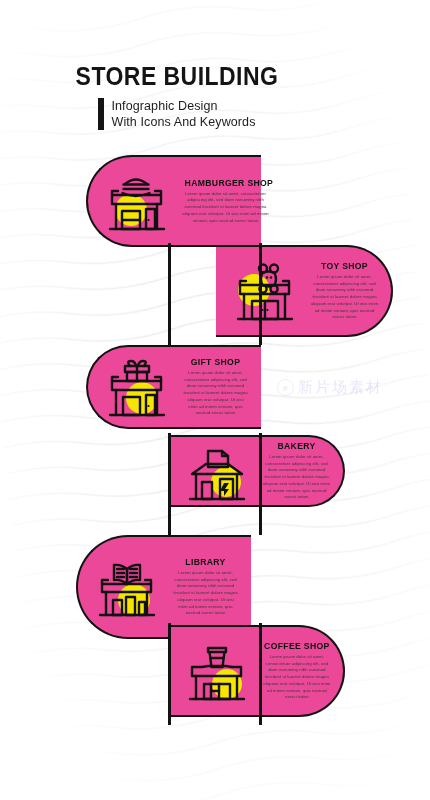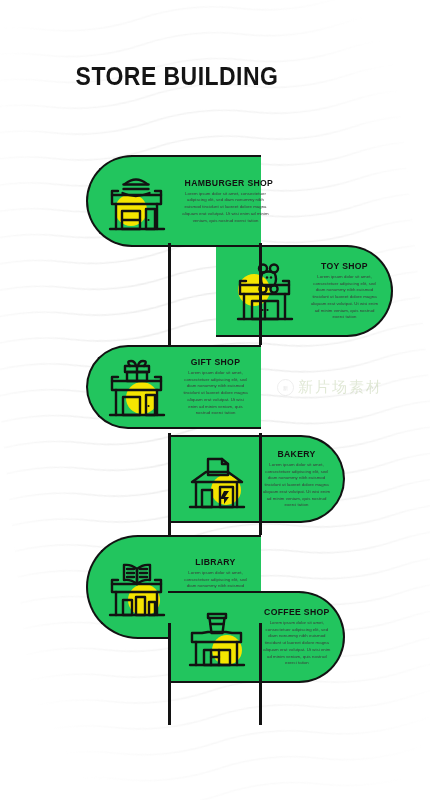--- a/index.html
+++ b/index.html
@@ -51,21 +51,21 @@
   }
 
   
   #flow{
     position:absolute;left:0;top:0;width:430px;height:800px;z-index:2;
   }
   .card{
     position:absolute;
     box-sizing:border-box;
     border:2.6px solid #121212;
-    background:#22c55e;
+    background:#ec4899;
     display:flex;
     align-items:flex-end;
   }
   .card.left-cap{ border-radius:96px 0 0 96px; }
   .card.right-cap{ border-radius:0 96px 96px 0; }
 
   
   .card.left-cap{ border-right:none; }
   .card.right-cap{ border-left:none; }
 
@@ -125,21 +125,21 @@
     pointer-events:none;
     user-select:none;
   }
   #watermark .wm-badge{
     width:15px;height:15px;border-radius:50%;
     border:1.4px solid #9a9a9a;
     display:flex;align-items:center;justify-content:center;
     font-size:5px;color:#9a9a9a;font-weight:bold;
   }
   #watermark .wm-text{
-    font-size:15px;color:#4d7c0f;letter-spacing:2px;
+    font-size:15px;color:#8b5cf6;letter-spacing:2px;
     font-family:"DejaVu Sans", sans-serif;
   }
 </style>
 </head>
 <body>
 
 <svg id="bg-texture" viewBox="0 0 430 800" preserveAspectRatio="none" aria-hidden="true">
   <defs>
     <pattern id="wavy" x="0" y="0" width="430" height="26" patternUnits="userSpaceOnUse">
       <path d="M-20 13 Q 30 2 80 13 T 180 13 T 280 13 T 380 13 T 480 13" fill="none" stroke="#e9e9e9" stroke-width="1.5"></path>
@@ -158,20 +158,27 @@
   </g>
 </svg>
 
 <div id="watermark">
   <span class="wm-badge">新</span>
   <span class="wm-text">新片场素材</span>
 </div>
 
 <div id="header">
   <h1 id="page-title">STORE BUILDING</h1>
+  <div id="subtitle-wrap">
+    <div id="subtitle-bar"></div>
+    <div id="subtitle-lines">
+      <div>Infographic Design</div>
+      <div>With Icons And Keywords</div>
+    </div>
+  </div>
 </div>
 
 <div id="flow">
 
   <div class="connector" style="left:168px;top:243px;height:102px;"></div>
   <div class="connector" style="left:259px;top:243px;height:102px;"></div>
   <div class="connector" style="left:168px;top:433px;height:102px;"></div>
   <div class="connector" style="left:259px;top:433px;height:102px;"></div>
   <div class="connector" style="left:168px;top:623px;height:102px;"></div>
   <div class="connector" style="left:259px;top:623px;height:102px;"></div>
@@ -262,21 +269,21 @@
           </g>
         </svg>
       </div>
       <div class="text-cell">
         <div class="card-title">GIFT SHOP</div>
         <div class="card-body">Lorem ipsum dolor sit amet, consectetuer adipiscing elit, sed diam nonummy nibh euismod tincidunt ut laoreet dolore magna aliquam erat volutpat. Ut wisi enim ad minim veniam, quis nostrud exerci tation</div>
       </div>
     </div>
   </div>
 
-  <div class="card right-cap" style="left:168px;top:435px;width:177px;height:88px;">
+  <div class="card right-cap" style="left:168px;top:435px;width:177px;height:72px;">
     <div class="card-inner">
       <div class="icon-cell">
         <svg width="74" height="74" viewBox="0 0 74 74">
           <circle cx="46" cy="48" r="15" fill="#F5E500"></circle>
           <g fill="none" stroke="#121212" stroke-width="2.4" stroke-linecap="round" stroke-linejoin="round">
             <path d="M28 17 h14 l6 5 v11 h-20 z"></path>
             <path d="M42 17 v5 h6"></path>
             <path d="M12 40 l14 -10 h22 l14 10 z"></path>
             <path d="M16 40 v25"></path>
             <path d="M57 40 v25"></path>
@@ -287,21 +294,21 @@
           </g>
         </svg>
       </div>
       <div class="text-cell">
         <div class="card-title">BAKERY</div>
         <div class="card-body">Lorem ipsum dolor sit amet, consectetuer adipiscing elit, sed diam nonummy nibh euismod tincidunt ut laoreet dolore magna aliquam erat volutpat. Ut wisi enim ad minim veniam, quis nostrud exerci tation</div>
       </div>
     </div>
   </div>
 
-  <div class="card left-cap" style="left:86px;top:535px;width:175px;height:104px;">
+  <div class="card left-cap" style="left:76px;top:535px;width:175px;height:104px;">
     <div class="card-inner">
       <div class="icon-cell">
         <svg width="74" height="74" viewBox="0 0 74 74">
           <circle cx="44" cy="50" r="16" fill="#F5E500"></circle>
           <g fill="none" stroke="#121212" stroke-width="2.4" stroke-linecap="round" stroke-linejoin="round">
             <path d="M37 19 q-6 -5 -13 -4 v15 q7 -1 13 4 z"></path>
             <path d="M37 19 q6 -5 13 -4 v15 q-7 -1 -13 4 z"></path>
             <path d="M27 19 h7 M27 23 h7 M27 27 h7"></path>
             <path d="M40 19 h7 M40 23 h7 M40 27 h7"></path>
             <path d="M12 34 h49 v8 h-49 z"></path>
@@ -316,21 +323,21 @@
           </g>
         </svg>
       </div>
       <div class="text-cell">
         <div class="card-title">LIBRARY</div>
         <div class="card-body">Lorem ipsum dolor sit amet, consectetuer adipiscing elit, sed diam nonummy nibh euismod tincidunt ut laoreet dolore magna aliquam erat volutpat. Ut wisi enim ad minim veniam, quis nostrud exerci tation</div>
       </div>
     </div>
   </div>
 
-  <div class="card right-cap" style="left:168px;top:591px;width:177px;height:92px;">
+  <div class="card right-cap" style="left:168px;top:625px;width:177px;height:92px;">
     <div class="card-inner">
       <div class="icon-cell">
         <svg width="74" height="74" viewBox="0 0 74 74">
           <circle cx="47" cy="50" r="15" fill="#F5E500"></circle>
           <g fill="none" stroke="#121212" stroke-width="2.4" stroke-linecap="round" stroke-linejoin="round">
             <path d="M28 14 h18 v4 h-18 z"></path>
             <path d="M29.5 18 l2 15 h11 l2 -15"></path>
             <path d="M30.5 24 h13"></path>
             <path d="M12 33 h10 l6 -1 h18 l6 1 h9 v9 h-49 z"></path>
             <path d="M16 42 v23"></path>

